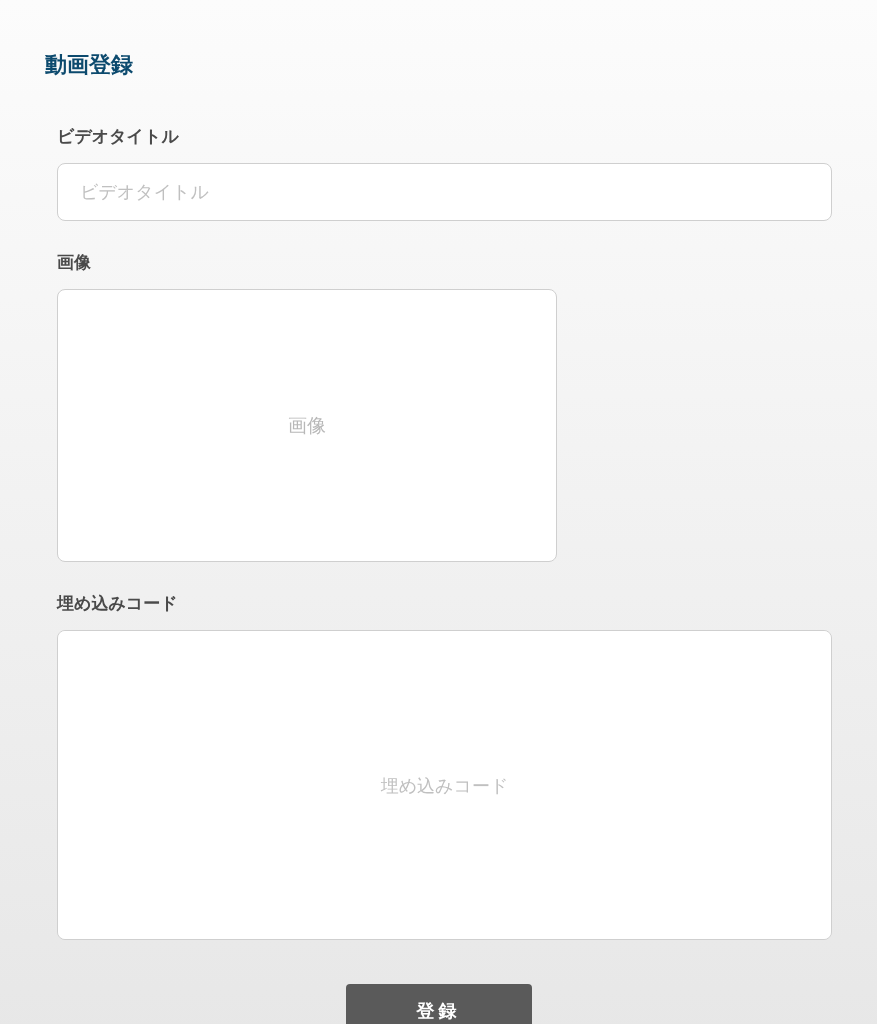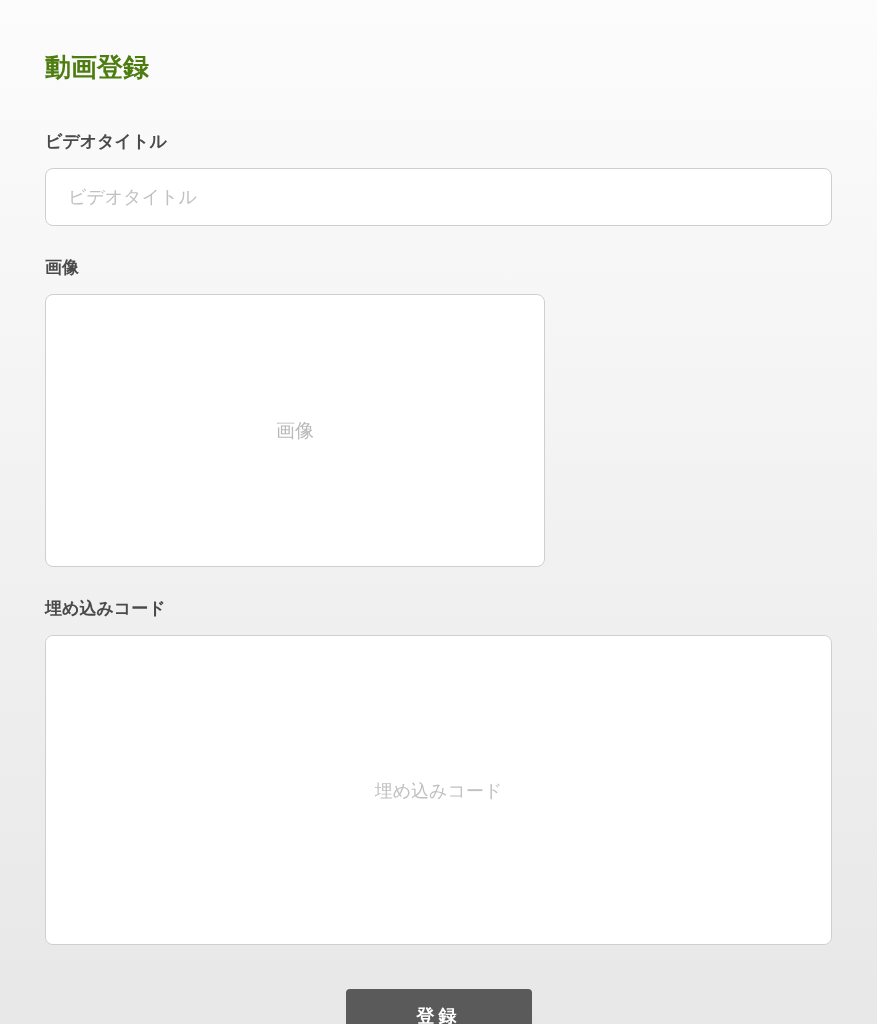--- a/index.html
+++ b/index.html
@@ -8,27 +8,28 @@
       box-sizing: border-box;
     }
     body {
       font-family: -apple-system, BlinkMacSystemFont, "Hiragino Sans", "Hiragino Kaku Gothic ProN", Meiryo, sans-serif;
       background: linear-gradient(to bottom, #fcfcfc 0%, #e6e6e6 100%);
       min-height: 1024px;
       width: 877px;
       padding: 50px 45px;
     }
     .page-title {
-      font-size: 26px;
+      font-size: 22px;
       font-weight: bold;
-      color: #4d7c0f;
+      color: #0c4a6e;
       margin-bottom: 45px;
     }
     .form-group {
       margin-bottom: 30px;
+      margin-left: 12px;
     }
     .form-label {
       display: block;
       font-size: 17px;
       font-weight: bold;
       color: #4a4a4a;
       margin-bottom: 15px;
     }
     .text-input {
       width: 100%;

